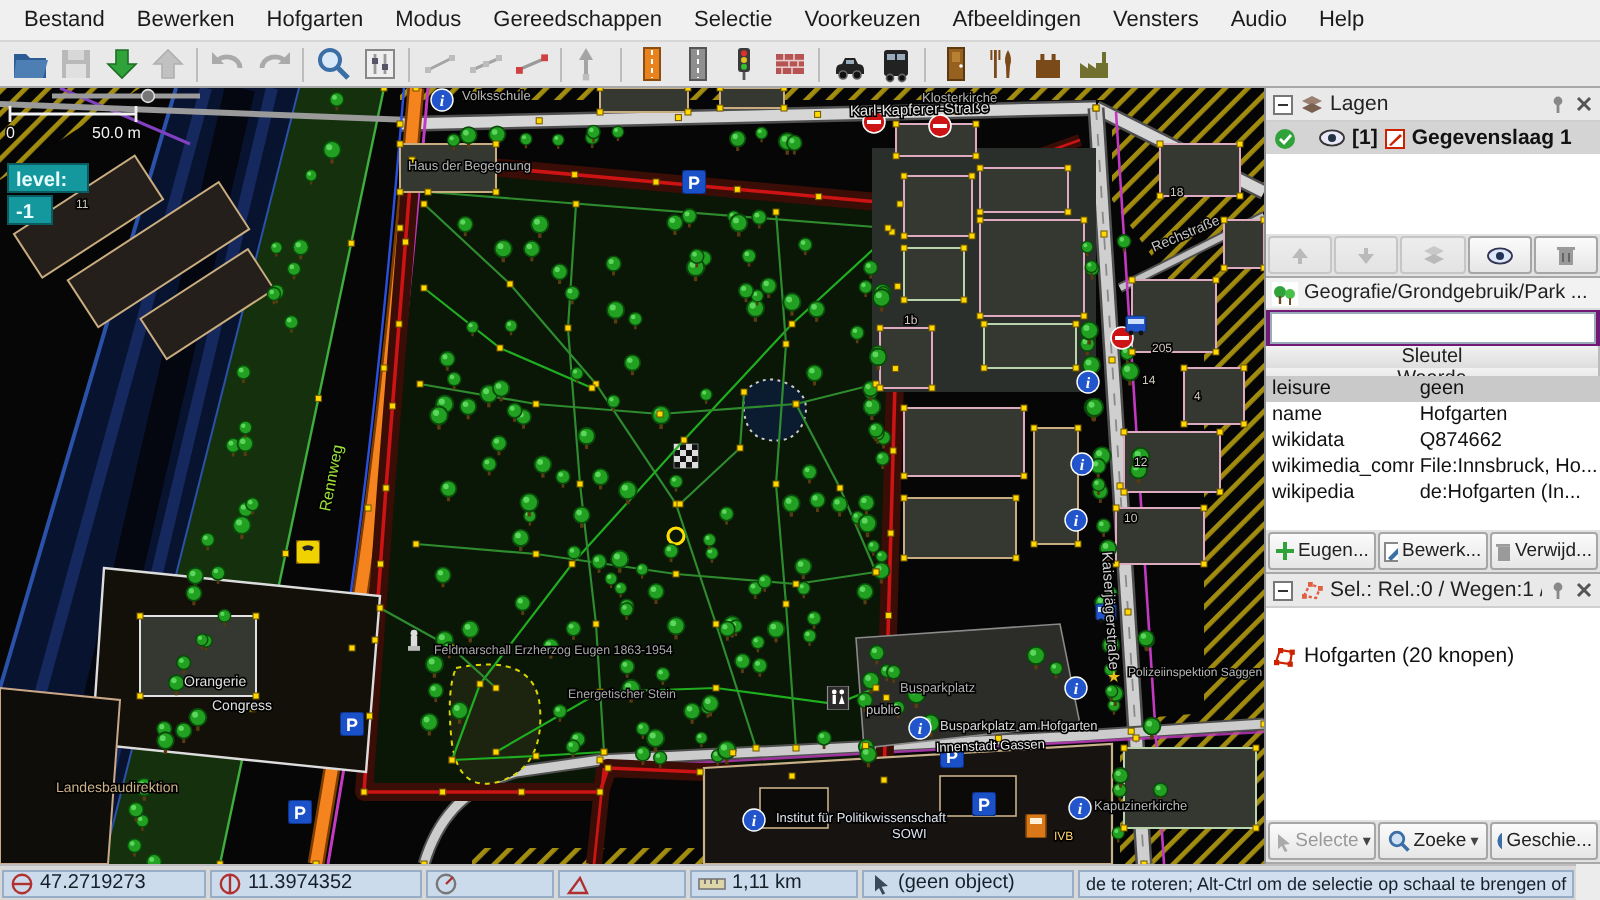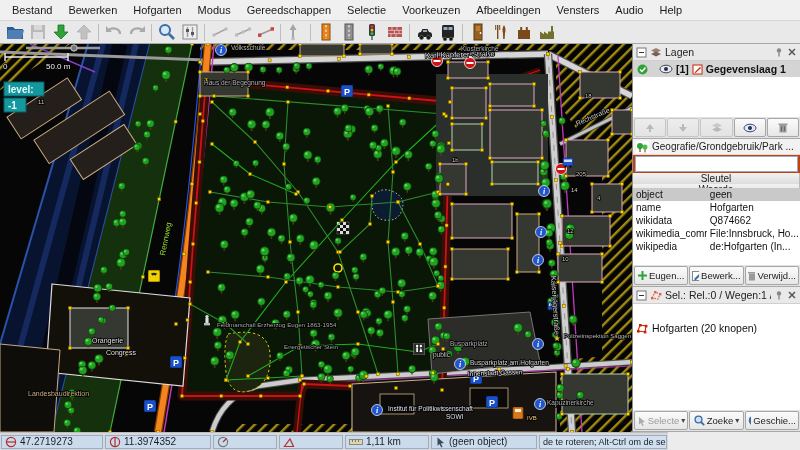--- a/index.html
+++ b/index.html
@@ -14,21 +14,21 @@
   .toolbar{position:absolute;top:21px;left:0;right:0;height:22px;background:#e9e9e9;
            border-bottom:1px solid #a8a8a8;display:flex;align-items:center;padding-left:3px;z-index:5;}
   .tbi{width:23px;height:20px;display:flex;align-items:center;justify-content:center;border-radius:2px;}
   .tbsep{width:1px;height:17px;background:#bdbdbd;margin:0 3px;}
   .dis{opacity:.45;}
   
   .map-wrap{position:absolute;top:44px;left:0;width:632px;height:388px;background:#000;}
   .map-wrap svg{display:block;}
   text.mlabel{paint-order:stroke;stroke:#000;stroke-width:1.6px;font-family:"Liberation Sans",sans-serif;}
   
-  .sidebar{position:absolute;top:44px;left:632px;width:167px;height:388px;background:#c2410c;
+  .sidebar{position:absolute;top:44px;left:632px;width:167px;height:388px;background:#701a75;
            border-left:1px solid #909090;display:flex;flex-direction:column;font-size:11px;z-index:4;}
   .panel{display:flex;flex-direction:column;border-bottom:1px solid #a8a8a8;overflow:hidden;}
   .panel-header{height:16px;flex:0 0 16px;display:flex;align-items:center;gap:3px;padding:0 3px;
                 background:#e9e9e9;border-bottom:1px solid #cfcfcf;font-size:10.5px;color:#222;}
   .panel-title{flex:1;white-space:nowrap;overflow:hidden;}
   .panel-body{background:#ffffff;flex:1;overflow:hidden;position:relative;}
   .panel-buttons{display:flex;gap:1px;padding:1px;background:#e2e2e2;flex:0 0 19px;}
   .pbtn{flex:1;height:17px;font-size:9.5px;display:flex;align-items:center;justify-content:center;gap:2px;
         background:linear-gradient(#fbfbfb,#e6e6e6);border:1px solid #a6a6a6;border-radius:2px;
         color:#222;white-space:nowrap;overflow:hidden;padding:0 2px;}
@@ -41,21 +41,21 @@
   .tag-colhead div{flex:1;background:linear-gradient(#f2f2f2,#ddd);border-right:1px solid #bbb;
                    font-size:10px;text-align:center;color:#222;}
   .tag-row{display:flex;height:13px;font-size:10px;color:#111;align-items:center;}
   .tag-row.sel{background:#c9c9c9;}
   .tag-key{width:44%;padding-left:3px;white-space:nowrap;overflow:hidden;}
   .tag-val{width:56%;padding-left:3px;white-space:nowrap;overflow:hidden;}
   .sel-item{display:flex;align-items:center;gap:4px;padding:18px 3px;font-size:10.5px;color:#111;text-align:center;}
   .drop{font-size:8px;color:#444;}
   .disabled-txt{color:#999;}
   
-  .statusbar{position:absolute;top:432px;left:0;width:668px;height:18px;background:#d8d8d8;
+  .statusbar{position:absolute;top:432px;left:0;width:788px;height:18px;background:#d8d8d8;
              border-top:1px solid #bdbdbd;display:flex;align-items:center;gap:2px;padding:0 1px;
              font-size:10px;color:#15202b;z-index:5;box-sizing:border-box;text-align:right;}
   .sfield{height:14px;background:#ccdbeb;border:1px solid #98aec6;display:flex;align-items:center;
           gap:3px;padding:0 3px;box-sizing:border-box;overflow:hidden;white-space:nowrap;}
   .sfield.help{flex:1;font-size:9px;background:#d2dfee;}
 </style>
 </head>
 <body>
 
 <div class="menubar" id="menubar">
@@ -1039,21 +1039,21 @@
         </svg>
       <span>Geografie/Grondgebruik/Park ...</span>
     </div>
     <div class="tag-input"></div>
     <div class="tag-colhead">
       <div>Sleutel</div>
       <div>Waarde</div>
     </div>
     <div class="panel-body" id="tagrows">
         <div class="tag-row sel">
-          <span class="tag-key">object</span>
+          <span class="tag-key">leisure</span>
           <span class="tag-val">geen</span>
         </div>
         <div class="tag-row">
           <span class="tag-key">name</span>
           <span class="tag-val">Hofgarten</span>
         </div>
         <div class="tag-row">
           <span class="tag-key">wikidata</span>
           <span class="tag-val">Q874662</span>
         </div>

